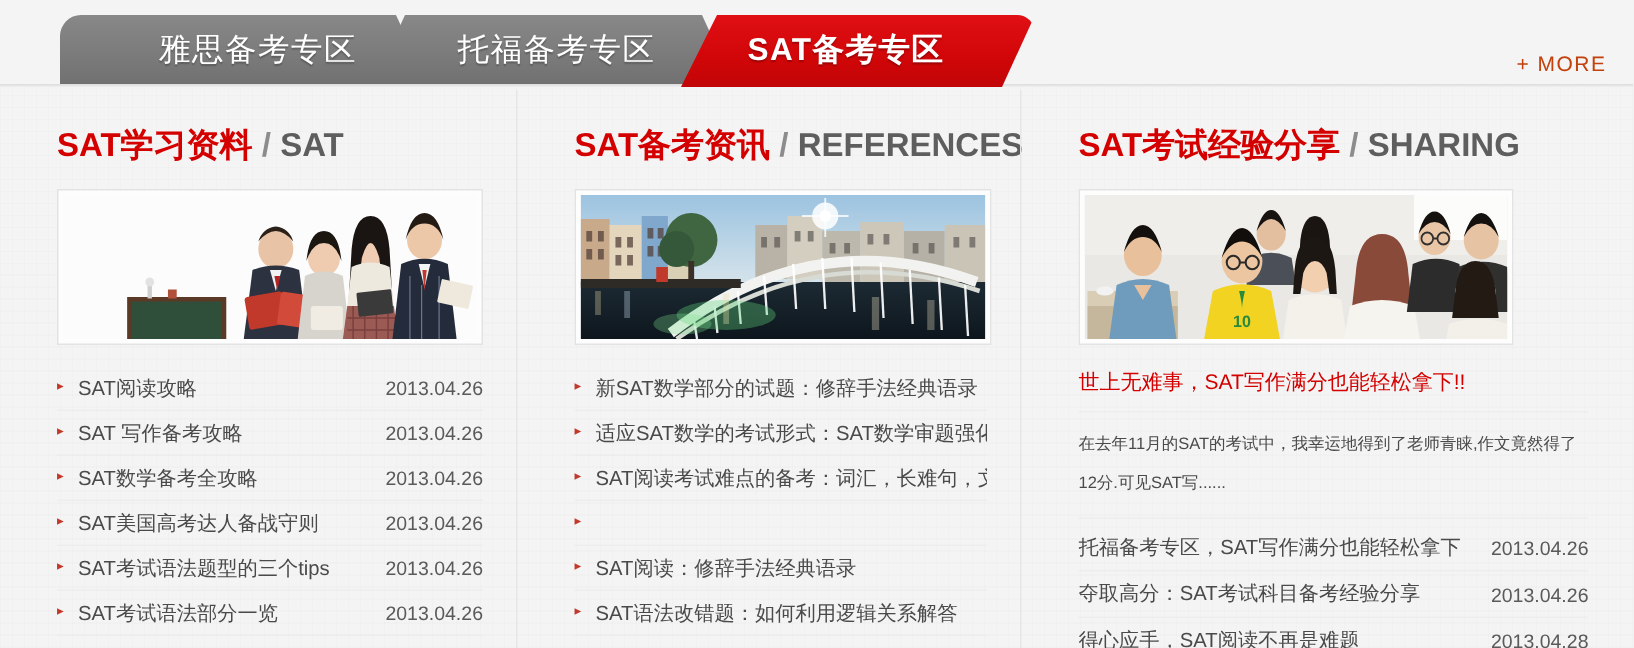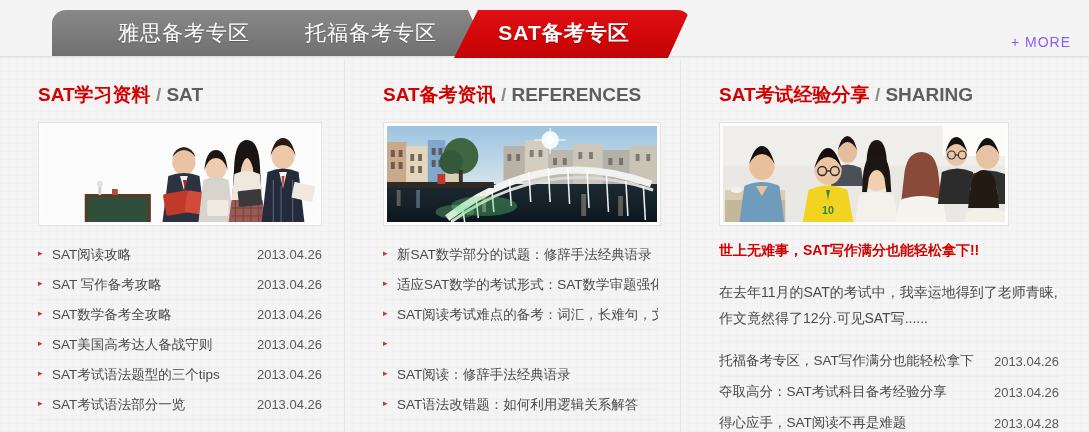--- a/index.html
+++ b/index.html
@@ -59,21 +59,21 @@
   .tab-grey {
     background: linear-gradient(180deg, #888888 0%, #7b7b7b 55%, #707070 100%);
   }
   .tab-red {
     background: linear-gradient(180deg, #e00f13 0%, #d10608 60%, #c10507 100%);
     z-index: 5;
     font-weight: 700;
   }
   
   #tab-1 {
-    left: 52px;
+    left: 40px;
     width: 246px;
     border-top-left-radius: 14px;
     clip-path: polygon(0 0, 224px 0, 246px 48px, 0 48px);
     font-family: Liberation Serif, serif;
   }
   
   #tab-2 {
     left: 248px;
     width: 242px;
     clip-path: polygon(22px 0, 220px 0, 242px 48px, 0 48px);
@@ -89,21 +89,21 @@
   .tab-label { display:block; padding-bottom: 2px; }
   #tab-1 .tab-label { padding-left: 18px; }
   #tab-2 .tab-label { padding-left: 4px; }
   #tab-3 .tab-label { padding-right: 16px; }
 
   #more-link {
     position: absolute;
     right: 18px;
     top: 34px;
     font-size: 14px;
-    color: #8b5cf6;
+    color: #c2410c;
     letter-spacing: 1px;
     cursor: pointer;
   }
 
   
   #columns {
     position: absolute;
     left: 0; top: 60px;
     width: 1089px;
     height: 372px;
@@ -114,21 +114,21 @@
     box-sizing: border-box;
     padding: 0 0 0 0;
   }
   .col-1 { width: 352px; padding-left: 38px; padding-right: 22px; }
   .col-2 { width: 336px; padding-left: 38px; padding-right: 22px;
            border-left: 1px solid #e6e6e6; }
   .col-3 { width: 470px; padding-left: 38px; padding-right: 30px;
            border-left: 1px solid #e6e6e6; }
 
   .col-title {
-    font-size: 19px;
+    font-size: 22px;
     font-weight: 700;
     padding-top: 22px;
     padding-bottom: 10px;
     white-space: nowrap;
   }
   .col-title .cn { color: #d40000; }
   .col-title .sep { color: #8c8c8c; font-weight: 700; }
   .col-title .en { color: #5e5e5e; font-weight: 700; }
 
   .thumb-wrap {
@@ -171,29 +171,29 @@
   }
   .li-text { flex: 1 1 auto; overflow: hidden; }
   .li-date { flex: 0 0 auto; color: #5a5a5a; font-size: 13px; padding-left: 8px; }
 
   
   .col-2 .link-list li { height: 29px; }
 
   
   .feature-title {
     color: #d40000;
-    font-weight: 700;
+    font-weight: 400;
     font-size: 14px;
     padding: 16px 0 10px 0;
     border-bottom: 1px solid #ededed;
     cursor: pointer;
     white-space: nowrap;
   }
   .feature-body {
-    font-size: 14px;
+    font-size: 11px;
     color: #4a4a4a;
     line-height: 26px;
     padding: 8px 0 10px 0;
     border-bottom: 1px solid #ededed;
   }
   .col-3 .link-list { margin-top: 4px; }
   .col-3 .link-list li { border-bottom: 1px solid #ededed; height: 30px; }
   .col-3 .li-text { padding-left: 0; }
 </style>
 </head>

